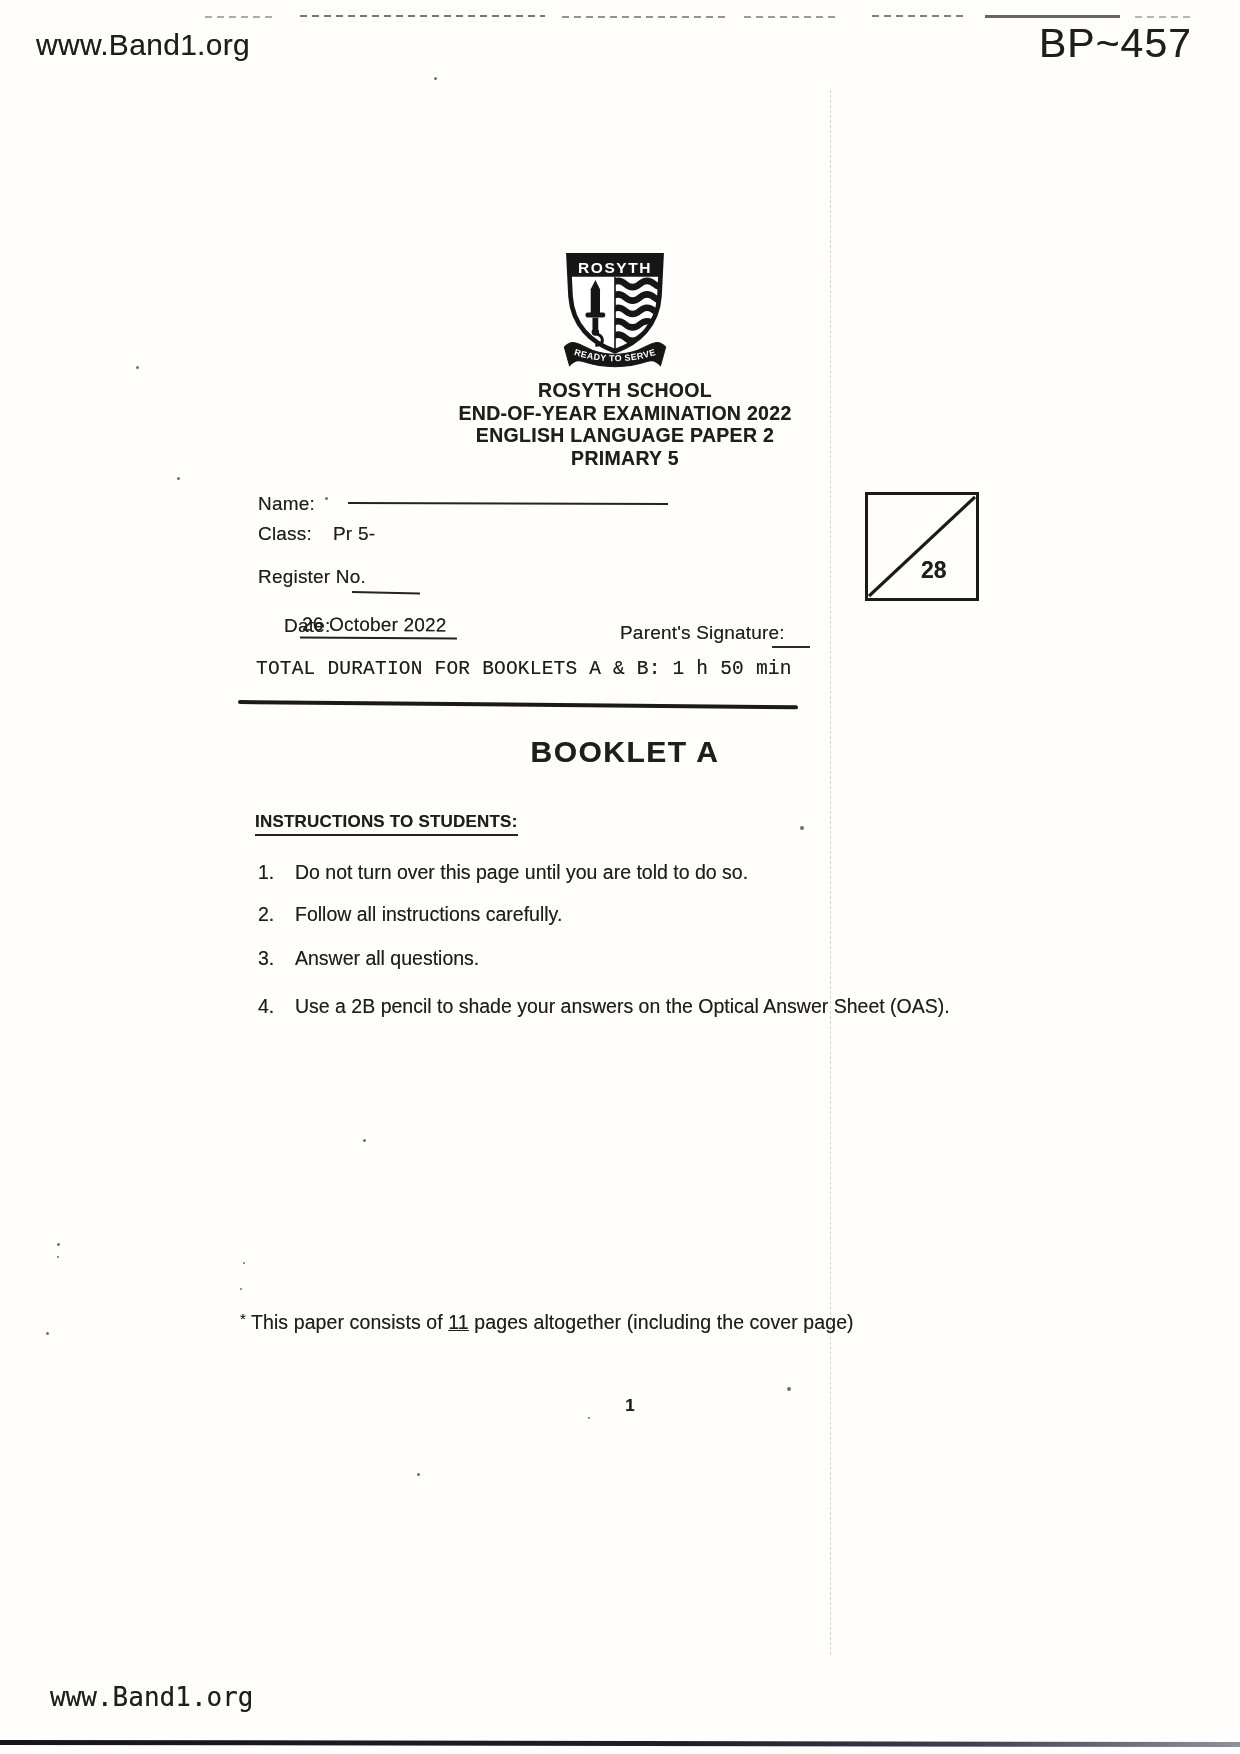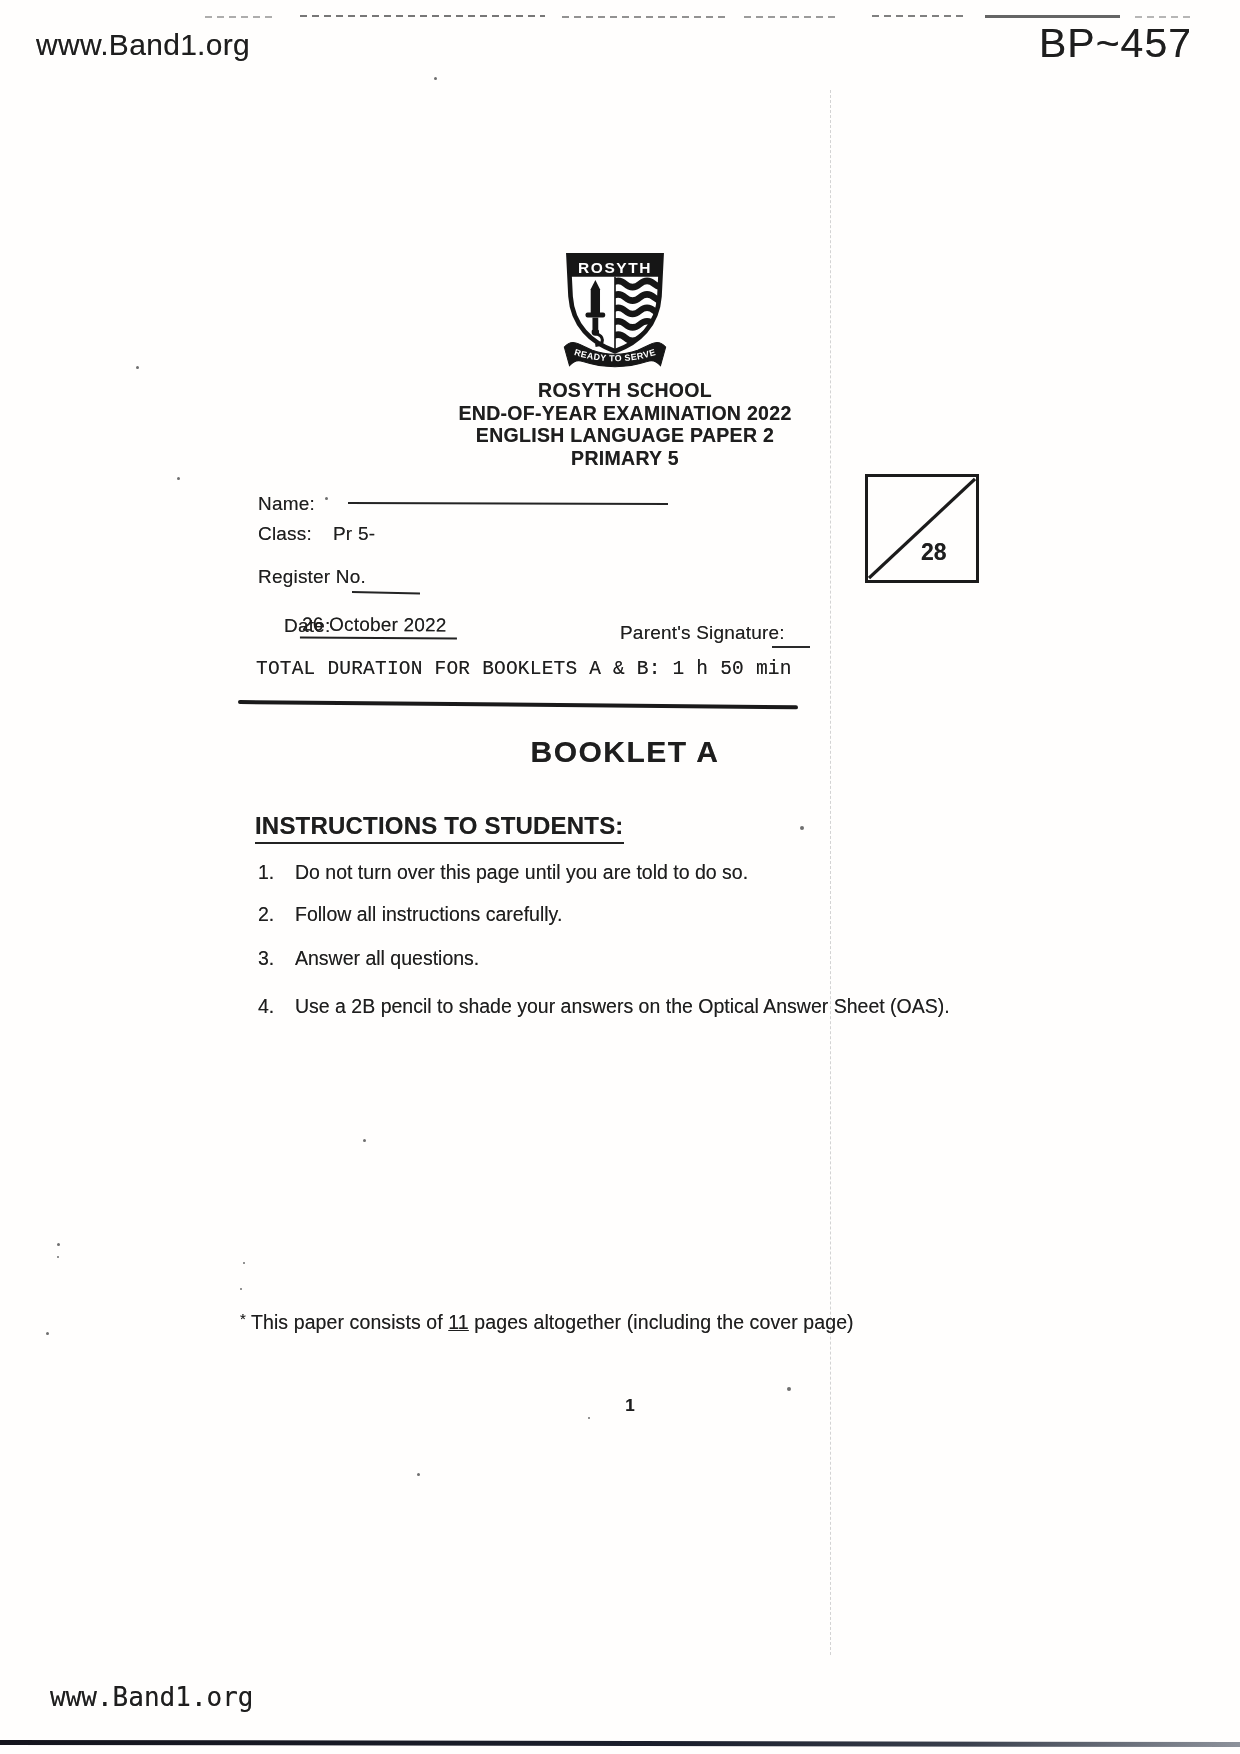--- a/index.html
+++ b/index.html
@@ -9,24 +9,24 @@
   }
   .abs{position:absolute;}
   .ink{color:#1e1e1e;text-shadow:0 0 .5px rgba(25,25,25,.55);}
   .fs20{font-size:19.5px;letter-spacing:.2px;}
   .titles{left:320px;top:379px;width:610px;text-align:center;line-height:22.6px;}
   .titleline{font-weight:bold;font-size:19.5px;letter-spacing:.3px;}
   .underline-seg{border-top:2px solid #242424;height:0;transform-origin:left center;}
   .field-label{font-size:19px;letter-spacing:.2px;}
   .booklet-title{left:320px;top:735px;width:610px;text-align:center;
     font-size:30px;font-weight:bold;letter-spacing:1.5px;}
-  .instr-head{font-size:24px;font-weight:bold;border-bottom:2px solid #232323;padding-bottom:2px;letter-spacing:.2px;}
+  .instr-head{font-size:17px;font-weight:bold;border-bottom:2px solid #232323;padding-bottom:2px;letter-spacing:.2px;}
   .instr-row{display:flex;gap:15px;font-size:19.5px;}
   .instr-num{min-width:22px;}
-  .marks-box{border:3px solid #1b1b1b;background:transparent;}
+  .marks-box{border:3px solid #1b1b1b;background:transparent;margin-top:18px;}
   .marks-score{font-size:23px;font-weight:bold;}
   .note{font-size:19.5px;letter-spacing:.1px;}
   .note .star{font-size:15px;vertical-align:5px;margin-right:5px;}
   .note .pages{font-weight:normal;text-decoration:underline;}
   .pagenum{font-size:17px;font-weight:bold;text-align:center;}
   .url-top{font-size:30px;letter-spacing:.3px;}
   .paper-code{font-size:41px;font-weight:500;letter-spacing:1px;}
   .url-bottom{font-family:"DejaVu Sans Mono", monospace;font-size:26px;}
   .bottom-line{height:5px;background:linear-gradient(90deg,#15151d 0%,#1b1f2c 55%,#3a404d 78%,#8d929b 100%);transform:rotate(.1deg);}
   .sep-rule{background:#1a1a1a;height:3.5px;transform:rotate(.55deg);transform-origin:left center;border-radius:2px;}

